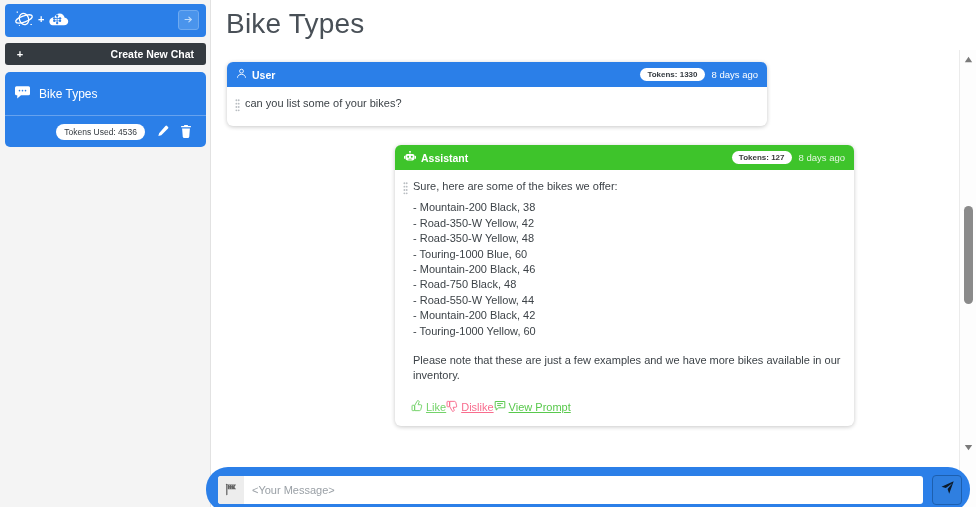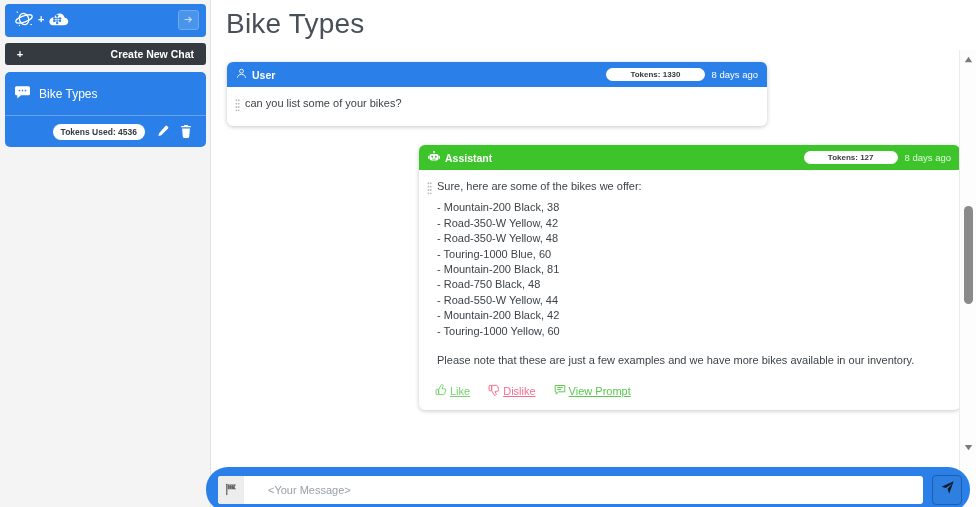--- a/index.html
+++ b/index.html
@@ -59,21 +59,21 @@
   .chat-card.inactive { top: 159px; background: #9dc5f0; }
   .cc-top { height: 43px; display: flex; align-items: center; padding: 0 10px; gap: 9px; }
   .cc-title { color: #ffffff; font-size: 12px; }
   .chat-card.inactive .cc-title { color: #f2f6fb; }
   .cc-sep { height: 1px; background: rgba(255,255,255,0.28); }
   .chat-card.inactive .cc-sep { background: rgba(255,255,255,0.45); }
   .cc-bot { height: 31px; display: flex; align-items: center; justify-content: flex-end; padding-right: 14px; gap: 11px; }
   .tokens-pill {
     background: #ffffff;
     color: #343a40;
-    font-size: 8.5px; font-weight: 700;
+    font-size: 8.5px; font-weight: 400;
     padding: 3px 8px;
     border-radius: 9px;
     white-space: nowrap;
   }
   .chat-card.inactive .tokens-pill { color: #6d7478; background: #f6f9fd; }
   .icon-btn { cursor: pointer; display: flex; align-items: center; }
 
   
   #main { position: absolute; left: 211px; top: 0; width: 765px; height: 507px; background: #ffffff; }
   #page-title {
@@ -82,46 +82,46 @@
     letter-spacing: 0.2px;
   }
   #thread {
     position: absolute; left: 0; top: 50px;
     width: 748px; height: 404px;
     overflow: hidden;
   }
 
   .msg { position: absolute; background: #ffffff; border-radius: 6px; box-shadow: 0 1px 4px rgba(0,0,0,0.22); overflow: hidden; }
   .msg-user  { left: 16px; top: 12px; width: 540px; }
-  .msg-asst  { left: 208px; top: 95px; width: 541px; }
+  .msg-asst  { left: 184px; top: 95px; width: 459px; }
 
   .msg-head { height: 25px; display: flex; align-items: center; padding: 0 9px; }
   .msg-user .msg-head { background: #2b7fe8; }
   .msg-asst .msg-head { background: #3ec42b; }
   .mh-left { display: flex; align-items: center; gap: 5px; color: #ffffff; font-size: 10.5px; font-weight: 700; }
   .mh-right { margin-left: auto; display: flex; align-items: center; gap: 7px; }
   .mh-pill {
     background: #ffffff; border-radius: 9px;
-    font-size: 8px; font-weight: 700; padding: 2px 24px;
+    font-size: 8px; font-weight: 700; padding: 2px 7px;
     color: #343a40; white-space: nowrap;
   }
   .msg-asst .mh-pill { color: #3a3a3a; }
   .mh-time { color: #ffffff; font-size: 9.5px; }
   .msg-asst .mh-time { color: #e4f7e1; }
 
   .msg-body { padding: 9px 10px 10px 8px; border-radius: 7px; }
   .body-row { display: flex; align-items: flex-start; gap: 5px; }
   .grip { flex: 0 0 auto; padding-top: 2px; }
   .msg-text { font-size: 11px; color: #3d4348; line-height: 15.4px; white-space: pre-wrap; }
 
   .bike-list { margin-top: 6px; }
   .bike-list div { font-size: 11px; color: #3d4348; line-height: 15.4px; }
   .closing-note { margin-top: 14px; font-size: 11px; color: #3d4348; line-height: 15.4px; }
 
-  .actions { display: flex; align-items: center; gap: 18px; margin: 16px 0 2px 8px; }
+  .actions { display: flex; align-items: center; gap: 0; margin: 16px 0 2px 8px; }
   .action { display: flex; align-items: center; gap: 3px; cursor: pointer; font-size: 11px; text-decoration: underline; }
   .act-like { color: #74d36a; }
   .act-dislike { color: #f86d8e; }
   .act-view { color: #59c94d; text-align: right; }
 
   
   #scrollbar { position: absolute; right: 0; top: 50px; width: 17px; height: 457px; background: #fdfdfd; border-left: 1px solid #ebebeb; }
   .sb-arrow { position: absolute; left: 0; width: 17px; height: 15px; display: flex; align-items: center; justify-content: center; cursor: pointer; }
   .sb-arrow.up { top: 2px; }
   .sb-arrow.down { bottom: 52px; }
@@ -138,21 +138,21 @@
     padding: 0 8px 0 12px;
   }
   #composer-field {
     flex: 1; height: 28px; background: #ffffff; border-radius: 3px;
     display: flex; align-items: center; overflow: hidden;
   }
   .field-icon { width: 26px; height: 28px; background: #ededed; display: flex; align-items: center; justify-content: center; }
   #message-input {
     flex: 1; border: 0; outline: 0; height: 28px;
     font-family: "Liberation Sans", sans-serif;
-    font-size: 11px; color: #3d4348; padding: 0 24px;
+    font-size: 11px; color: #3d4348; padding: 0 8px;
     background: transparent;
   }
   #message-input::placeholder { color: #9aa0a6; }
   #send-btn {
     width: 30px; height: 30px; margin-left: 9px;
     background: #2f7fe0; border: 1px solid #1d5fae; border-radius: 4px;
     display: flex; align-items: center; justify-content: center; cursor: pointer;
   }
 </style>
 </head>
@@ -317,21 +317,21 @@
                   <circle cx="3.8" cy="12.2" r="1"></circle>
               </svg>
             </span>
             <div style="flex:1">
               <div class="msg-text">Sure, here are some of the bikes we offer:</div>
               <div class="bike-list">
                 <div>- Mountain-200 Black, 38</div>
                 <div>- Road-350-W Yellow, 42</div>
                 <div>- Road-350-W Yellow, 48</div>
                 <div>- Touring-1000 Blue, 60</div>
-                <div>- Mountain-200 Black, 81</div>
+                <div>- Mountain-200 Black, 46</div>
                 <div>- Road-750 Black, 48</div>
                 <div>- Road-550-W Yellow, 44</div>
                 <div>- Mountain-200 Black, 42</div>
                 <div>- Touring-1000 Yellow, 60</div>
               </div>
               <div class="closing-note">Please note that these are just a few examples and we have more bikes available in our inventory.</div>
             </div>
           </div>
 
           <div class="actions">

